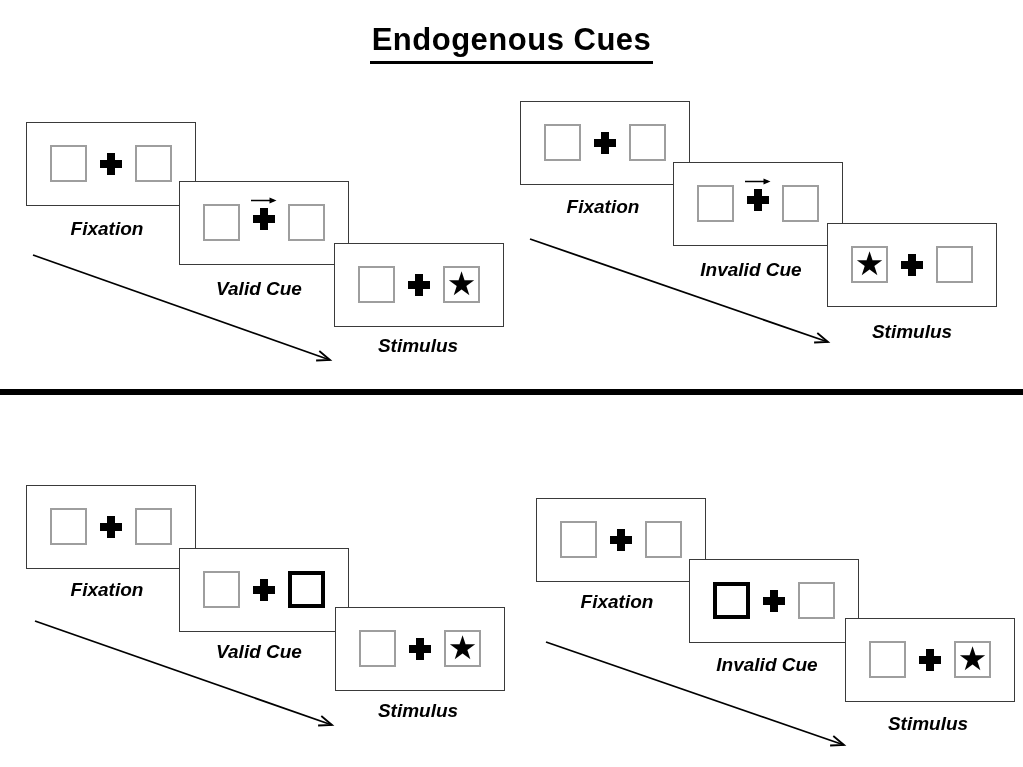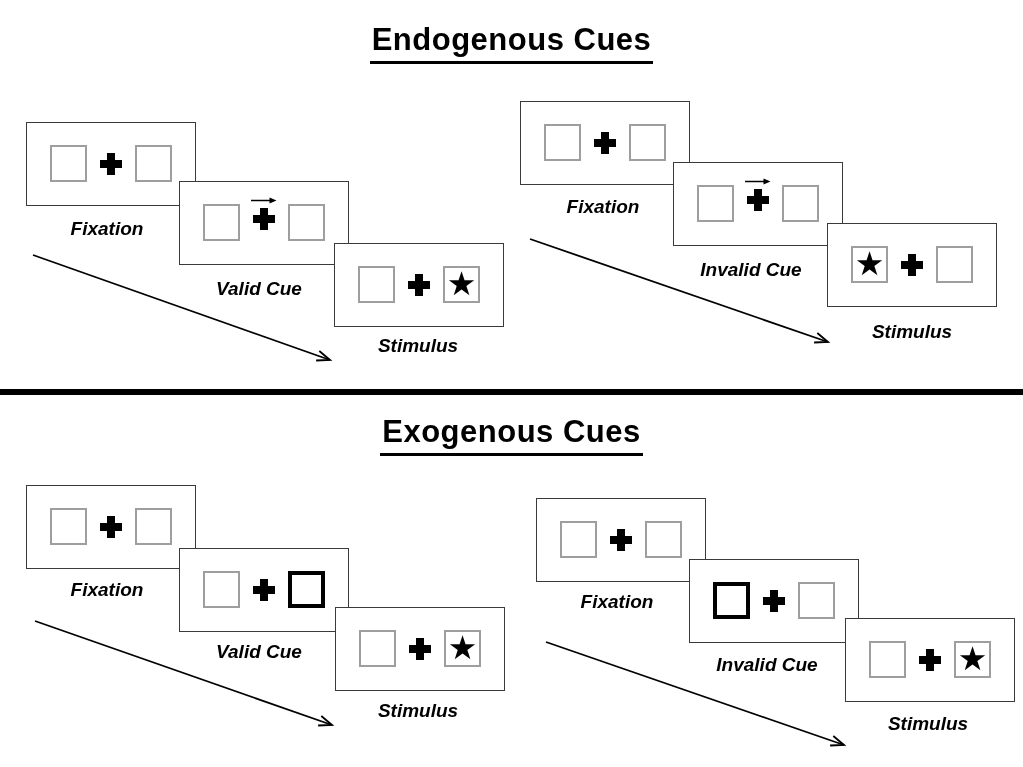--- a/index.html
+++ b/index.html
@@ -58,23 +58,20 @@
   }
   #arrow-overlay{position:absolute;left:0;top:0;pointer-events:none;}
 </style>
 </head>
 <body>
 
 <div id="stage">
 
   <div class="title-row" style="top:22px;">
     <span class="title-text">Endogenous Cues</span>
-  </div>
-  <div class="title-row" style="top:414px;">
-    <span class="title-text">Exogenous Cues</span>
   </div>
 
   <div class="divider"></div>
 
   <div class="panel" style="left:26px;top:122px;">
     <div class="sq left"></div>
     <div class="plus"></div>
     <div class="sq right"></div>
   </div>
   <div class="panel" style="left:179px;top:181px;">

